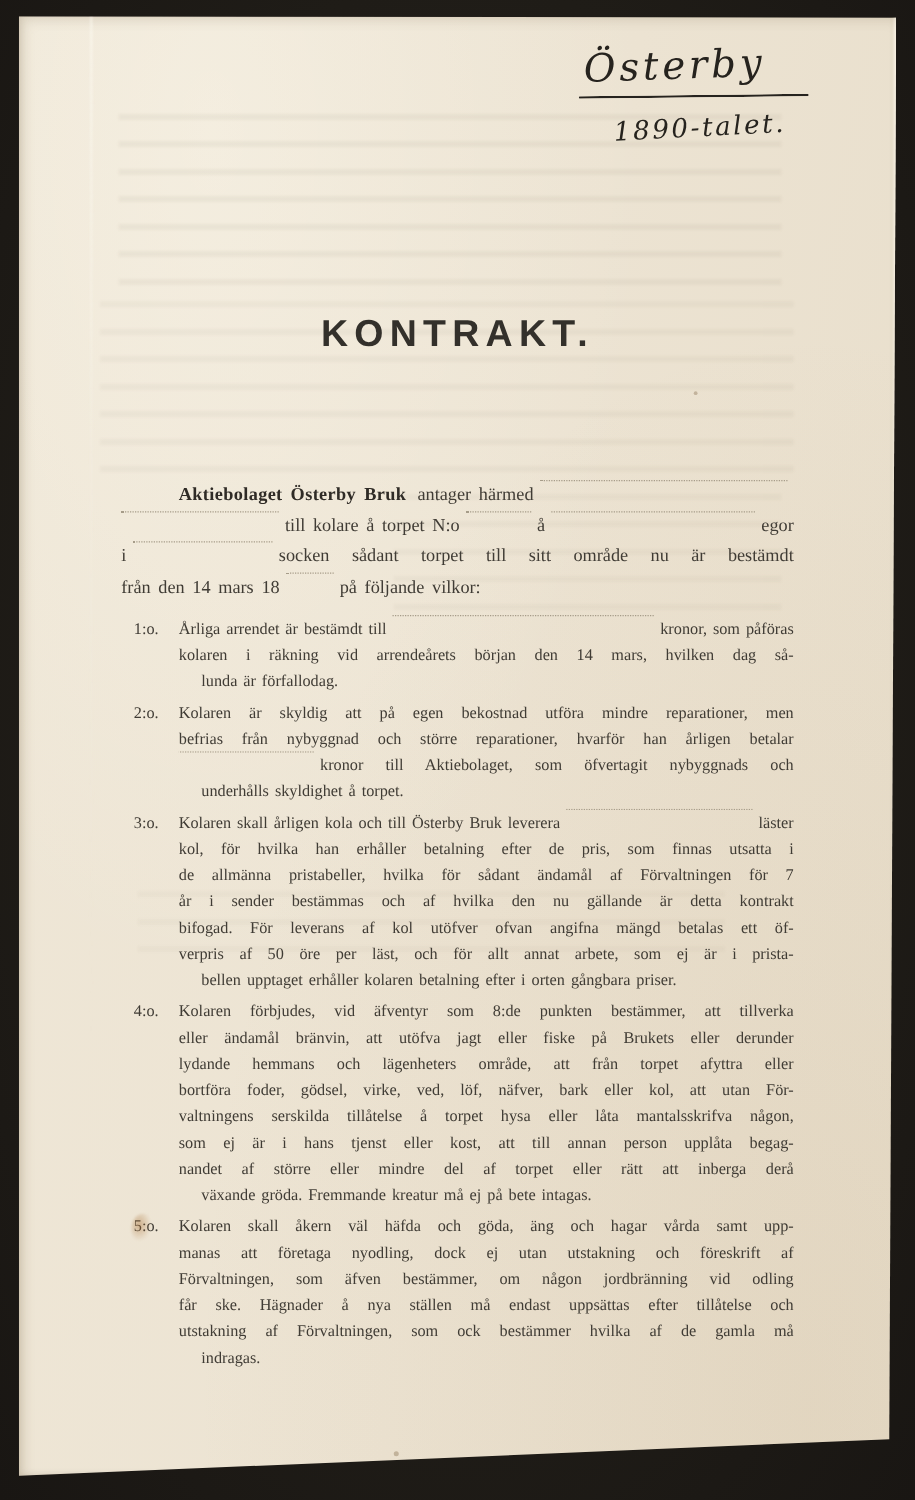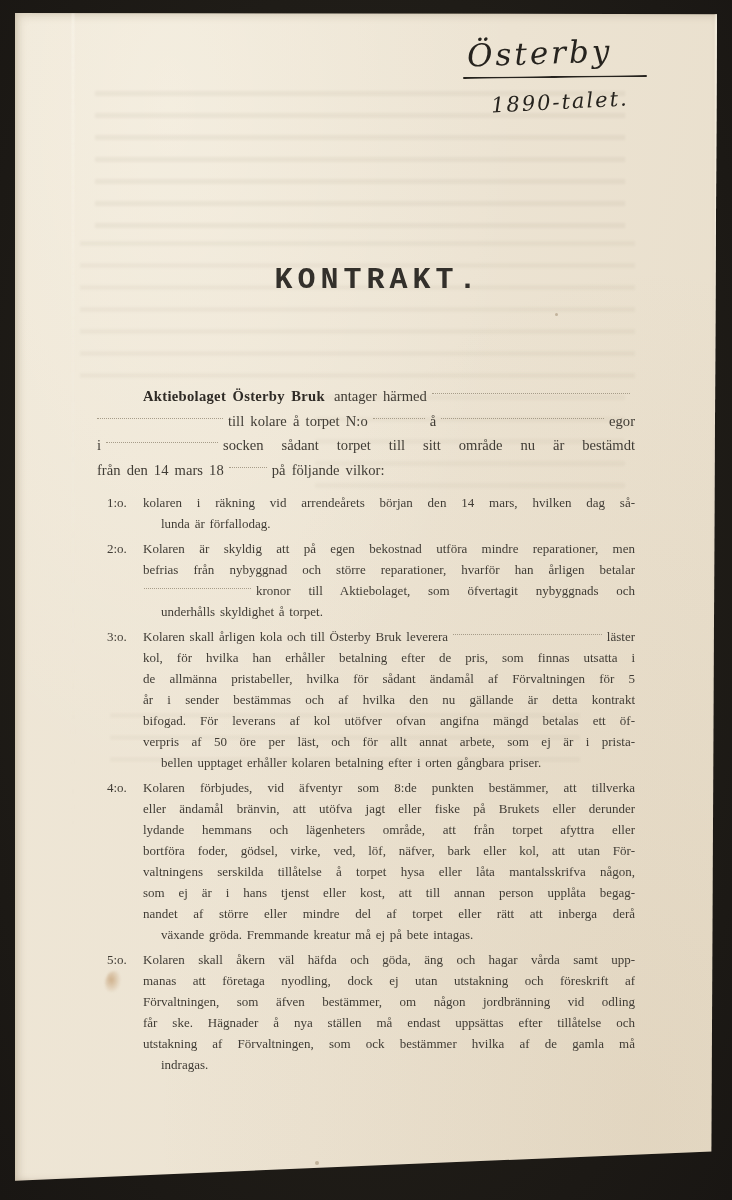--- a/index.html
+++ b/index.html
@@ -24,35 +24,35 @@
          background:repeating-linear-gradient(to bottom,
             rgba(126,112,90,0.14) 0px, rgba(126,112,90,0.14) 5px,
             rgba(0,0,0,0) 5px, rgba(0,0,0,0) 22px);}
   
   .hand{position:absolute;color:#26231e;font-style:italic;font-family:"DejaVu Serif", serif;}
   .hand-place{left:452px;top:22px;font-size:31px;letter-spacing:3px;transform:rotate(-2deg);}
   .hand-underline{position:absolute;left:448px;top:63px;width:184px;height:0;
                   border-bottom:2.5px solid #26231e;transform:rotate(-0.6deg);border-radius:2px;}
   .hand-period{left:476px;top:77px;font-size:21px;letter-spacing:2px;transform:rotate(-3deg);}
   
-  .doc-title{position:absolute;left:82px;top:238px;width:538px;margin:12px;
+  .doc-title{position:absolute;left:82px;top:238px;width:538px;margin:0;
              text-align:center;font-size:30px;font-weight:bold;color:#33302b;
-             letter-spacing:5px;font-family:Liberation Mono, monospace;}
+             letter-spacing:5px;font-family:Liberation Sans, sans-serif;}
   .opening{position:absolute;left:82px;top:371px;width:538px;
            font-size:14.6px;color:#403c35;word-spacing:2.5px;}
   .op-line{height:24.6px;line-height:24.6px;}
   .clauses{position:absolute;left:92px;top:479px;width:528px;
            font-size:13px;color:#403c35;}
   .clause{position:relative;margin-bottom:4px;}
   .cnum{position:absolute;left:0;top:0;line-height:21px;}
   .clines{margin-left:36px;}
   .cl{height:21px;line-height:21px;overflow:hidden;word-spacing:1.5px;}
   .jl{text-align:justify;text-align-last:justify;}
   .ll{text-align:left;margin-left:18px;}
-  .fl{display:flex;align-items:center;}
+  .fl{display:flex;align-items:flex-start;}
   .fl > span{white-space:nowrap;}
   .leader{border-bottom:1px dotted #a69c89;margin:0 5px 5px 5px;}
   .grow{flex:1 1 auto;}
   .w132{flex:0 0 126px;margin-left:0;}
   .w118{flex:0 0 112px;}
   .w56{flex:0 0 52px;}
   .w40{flex:0 0 38px;}
   .w128{flex:0 0 122px;margin-left:-14px;}
   .spacer{flex:1 1 auto;}
   .jfill{flex:1 1 auto;text-align:justify;text-align-last:justify;white-space:normal;}
@@ -109,20 +109,25 @@
         <span>på följande vilkor:</span>
         <span class="spacer"></span>
       </div>
     </div>
 
     <div class="clauses">
 
       <div class="clause">
         <span class="cnum">1:o.</span>
         <div class="clines">
+          <div class="cl fl">
+            <span>Årliga arrendet är bestämdt till</span>
+            <span class="leader grow"></span>
+            <span>kronor, som påföras</span>
+          </div>
           <div class="cl jl">kolaren i räkning vid arrendeårets början den 14 mars, hvilken dag så-</div>
           <div class="cl ll">lunda är förfallodag.</div>
         </div>
       </div>
 
       <div class="clause">
         <span class="cnum">2:o.</span>
         <div class="clines">
           <div class="cl jl">Kolaren är skyldig att på egen bekostnad utföra mindre reparationer, men</div>
           <div class="cl jl">befrias från nybyggnad och större reparationer, hvarför han årligen betalar</div>
@@ -136,21 +141,21 @@
 
       <div class="clause">
         <span class="cnum">3:o.</span>
         <div class="clines">
           <div class="cl fl">
             <span>Kolaren skall årligen kola och till Österby Bruk leverera</span>
             <span class="leader grow"></span>
             <span>läster</span>
           </div>
           <div class="cl jl">kol, för hvilka han erhåller betalning efter de pris, som finnas utsatta i</div>
-          <div class="cl jl">de allmänna pristabeller, hvilka för sådant ändamål af Förvaltningen för 5</div>
+          <div class="cl jl">de allmänna pristabeller, hvilka för sådant ändamål af Förvaltningen för 7</div>
           <div class="cl jl">år i sender bestämmas och af hvilka den nu gällande är detta kontrakt</div>
           <div class="cl jl">bifogad.  För leverans af kol utöfver ofvan angifna mängd betalas ett öf-</div>
           <div class="cl jl">verpris af 50 öre per läst, och för allt annat arbete, som ej är i prista-</div>
           <div class="cl ll">bellen upptaget erhåller kolaren betalning efter i orten gångbara priser.</div>
         </div>
       </div>
 
       <div class="clause">
         <span class="cnum">4:o.</span>
         <div class="clines">

